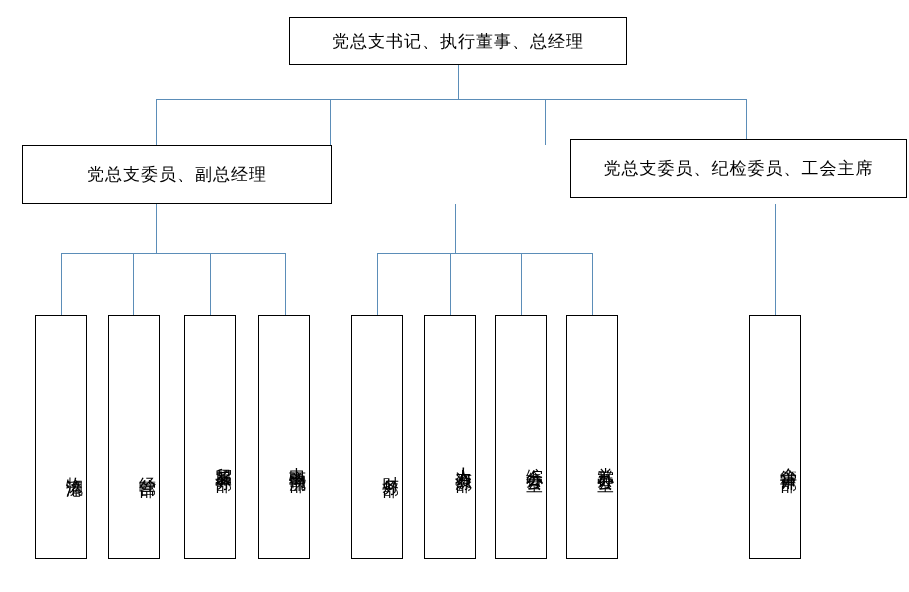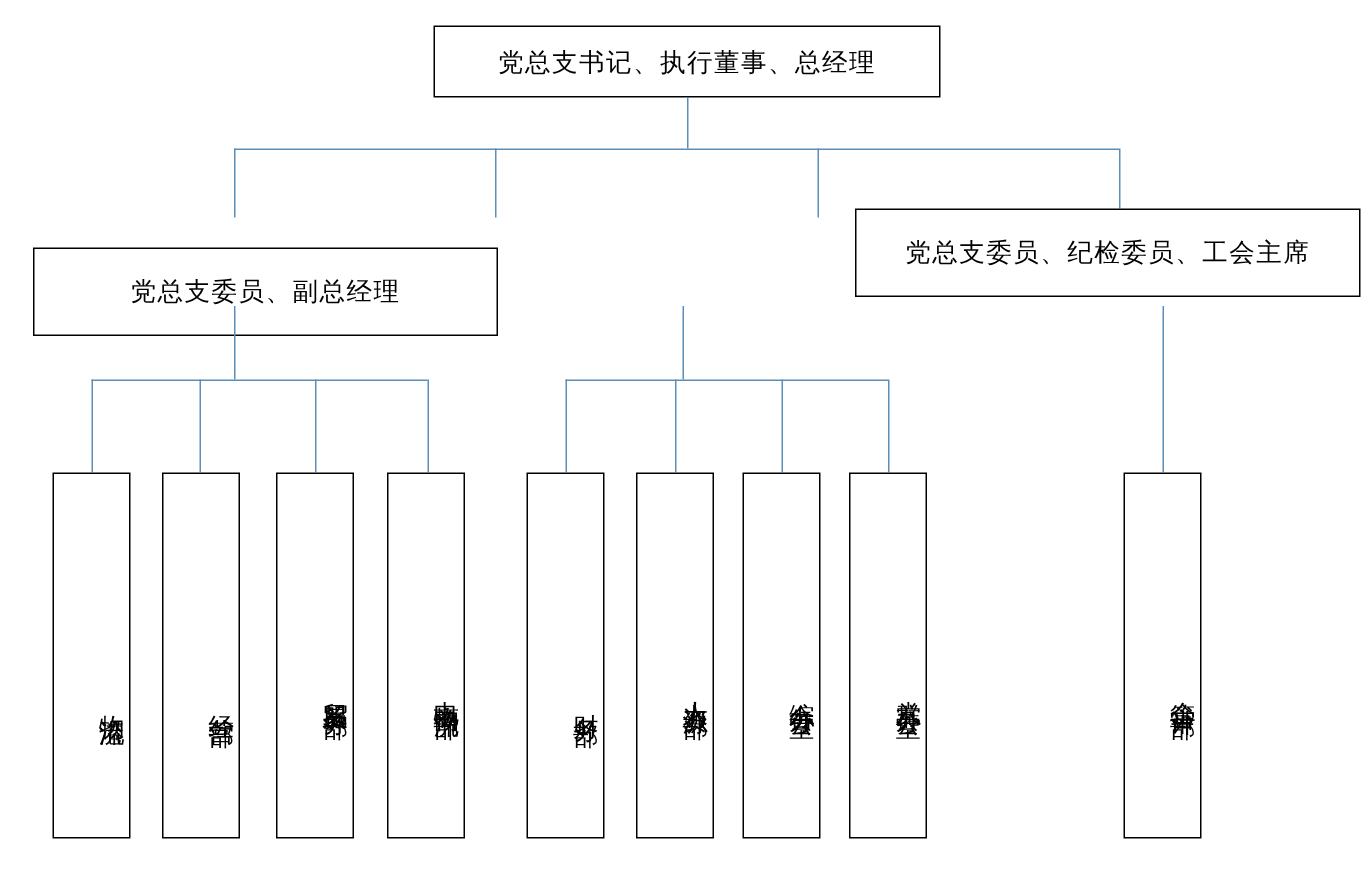--- a/index.html
+++ b/index.html
@@ -59,21 +59,21 @@
     <span>党总支书记、执行董事、总经理</span>
   </div>
 
   <div class="connector v" style="left:458px; top:65px; height:34px;"></div>
   <div class="connector h" style="left:156px; top:99px; width:590px;"></div>
   <div class="connector v" style="left:156px; top:99px; height:46px;"></div>
   <div class="connector v" style="left:330px; top:99px; height:46px;"></div>
   <div class="connector v" style="left:545px; top:99px; height:46px;"></div>
   <div class="connector v" style="left:746px; top:99px; height:46px;"></div>
 
-  <div class="node horiz" style="left:22px; top:145px; width:310px; height:59px;margin-top:20px;">
+  <div class="node horiz" style="left:22px; top:145px; width:310px; height:59px;">
     <span>党总支委员、副总经理</span>
   </div>
 
   <div class="node horiz" style="left:570px; top:139px; width:337px; height:59px;">
     <span>党总支委员、纪检委员、工会主席</span>
   </div>
 
   <div class="connector v" style="left:156px; top:204px; height:49px;"></div>
   <div class="connector h" style="left:61px; top:253px; width:224px;"></div>
   <div class="connector v" style="left:61px; top:253px; height:62px;"></div>

